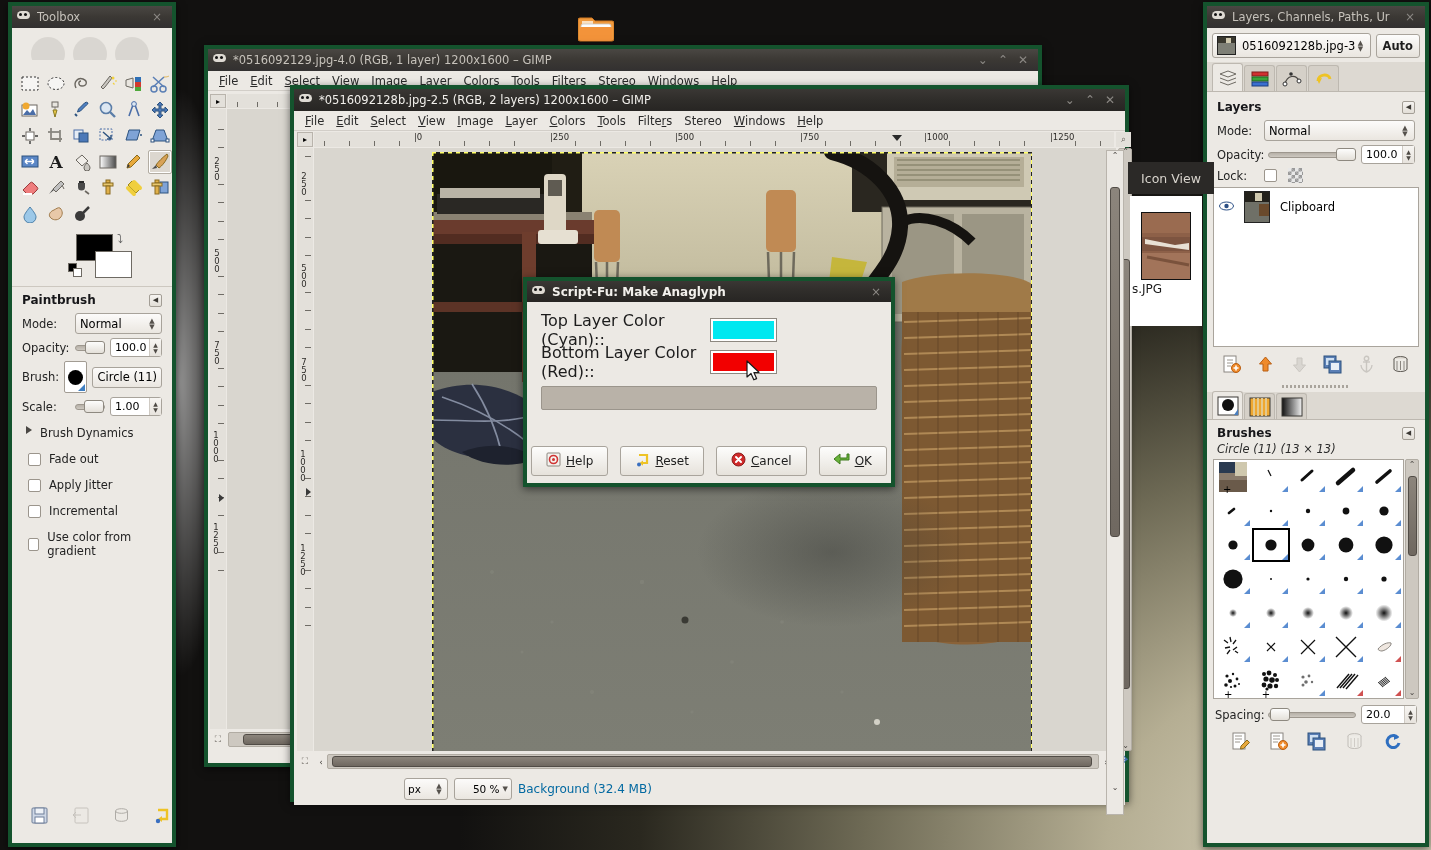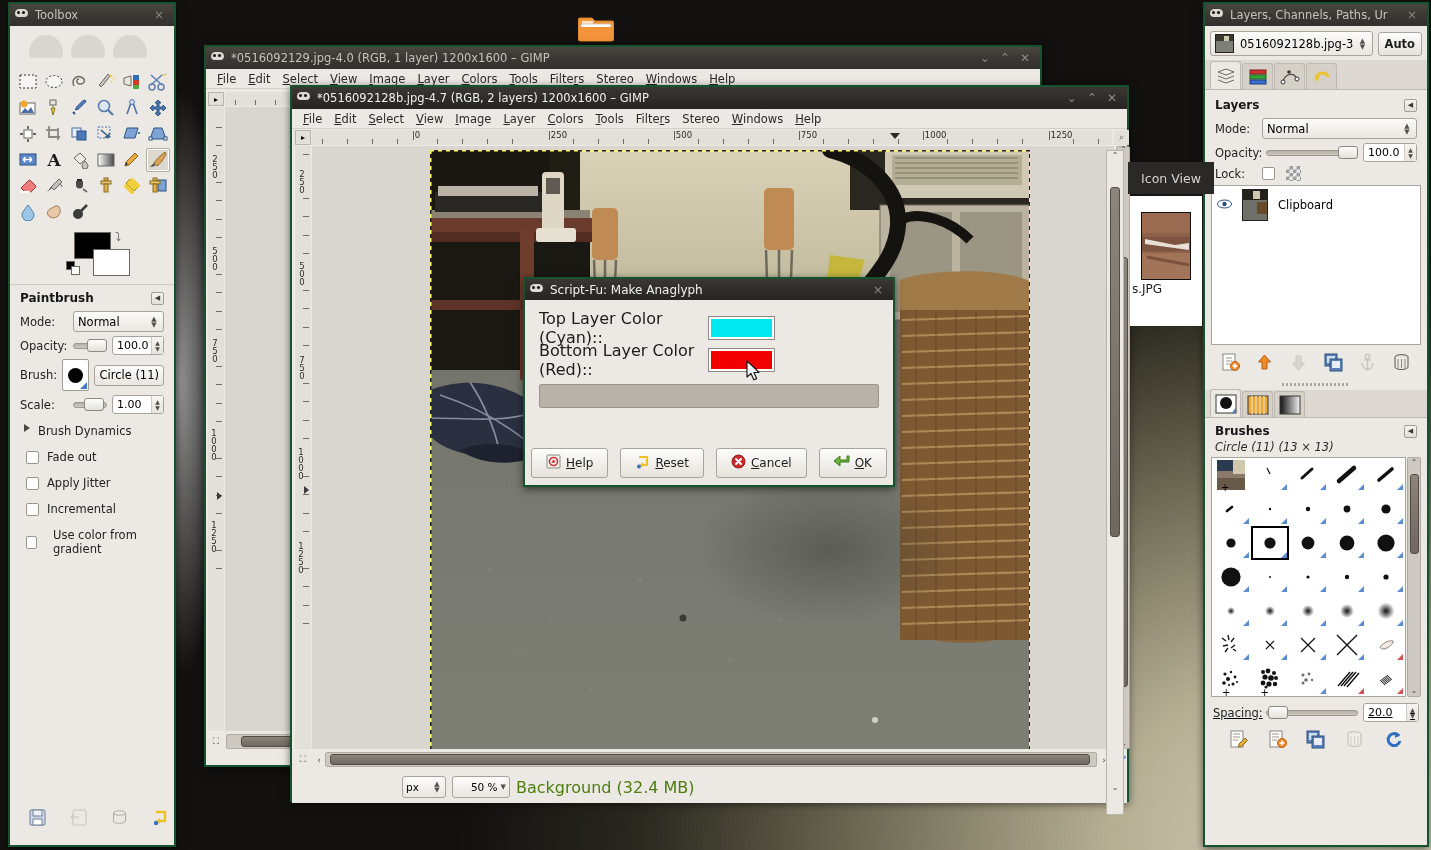--- a/index.html
+++ b/index.html
@@ -27,21 +27,21 @@
     content:"";
     position:absolute; left:120px; top:0; width:120px; height:850px;
     background: radial-gradient(ellipse 70px 420px at 50% 45%, rgba(255,255,255,.55), rgba(255,255,255,0) 70%);
     pointer-events:none;
   }
 
   
   .win {
     position: absolute;
     background: #ece9e4;
-    border: 2px solid #14532d;
+    border: 4px solid #14532d;
     box-shadow: 0 2px 8px rgba(0,0,0,.55);
   }
   .titlebar {
     height: 22px;
     background: linear-gradient(to bottom, #4a4743 0%, #3b3834 50%, #323030 100%);
     display: flex; align-items: center;
     padding: 0 4px;
     color: #c6c2bb;
     font-size: 11.5px;
     position: relative;
@@ -603,21 +603,21 @@
       <span class="lbl-sm">Fade out</span>
     </div>
     <div style="display:flex;align-items:center;gap:8px;margin:12px 2px 12px 8px;">
       <span class="chk"></span>
       <span class="lbl-sm">Apply Jitter</span>
     </div>
     <div style="display:flex;align-items:center;gap:8px;margin:12px 2px 12px 8px;">
       <span class="chk"></span>
       <span class="lbl-sm">Incremental</span>
     </div>
-    <div style="display:flex;align-items:center;gap:16px;margin:12px 2px 12px 8px;">
+    <div style="display:flex;align-items:center;gap:8px;margin:12px 2px 12px 8px;">
       <span class="chk"></span>
       <span class="lbl-sm">Use color from gradient</span>
     </div>
   </div>
 
   <div class="tb-bottom">
     <span>
       <svg width="19" height="19" viewBox="0 0 19 19">
           <rect x="2" y="2" width="15" height="15" rx="1" fill="#cfd8e6" stroke="#6f7f99"></rect>
           <rect x="5" y="2" width="9" height="6" fill="#eef2f7" stroke="#6f7f99"></rect>
@@ -734,21 +734,21 @@
 
 <div style="position:absolute;left:1106px;top:150px;width:18px;height:665px;background:#ece9e4;border:1px solid #b9b4ac;z-index:4;">
   <div style="text-align:center;font-size:8px;color:#4a4743;">⌃</div>
   <div class="sbar-thumb" style="position:absolute;left:3px;top:36px;width:10px;height:350px;"></div>
   <div style="position:absolute;bottom:22px;width:100%;text-align:center;font-size:8px;color:#4a4743;">⌄</div>
 </div>
 
 <div class="win" id="imgwin-front">
   <div class="titlebar active">
     <span class="wm-icon"><span class="wilber"></span></span>
-    <span class="title">*0516092128b.jpg-4.7 (RGB, 2 layers) 1200x1600 – GIMP</span>
+    <span class="title">*0516092128b.jpg-2.5 (RGB, 2 layers) 1200x1600 – GIMP</span>
     <span class="wbtns">
       <span>⌄</span>
       <span>⌃</span>
       <span>✕</span>
     </span>
   </div>
   <div class="menubar">
     <span class="mi"><u>F</u>ile</span>
     <span class="mi"><u>E</u>dit</span>
     <span class="mi"><u>S</u>elect</span>
@@ -978,33 +978,33 @@
 
   <div class="statusbar" style="position:absolute;left:0;top:684px;width:100%;height:32px;padding-left:110px;align-items:center;">
     <div class="combo" style="width:44px;height:22px;padding:0 3px;">
       <span class="txt" style="font-size:10.5px;">px</span>
       <span class="updown">▲<br>▼</span>
     </div>
     <div class="combo" style="width:58px;height:22px;padding:0 3px;justify-content:flex-end;">
       <span class="txt" style="font-size:10.5px;text-align:right;">50 %</span>
       <span style="font-size:7px;color:#55514c;margin-left:3px;">▼</span>
     </div>
-    <span style="font-size:16px;color:#4d7c0f;">Background (32.4 MB)</span>
+    <span style="font-size:12px;color:#0369a1;">Background (32.4 MB)</span>
   </div>
   <div style="position:absolute;right:3px;bottom:3px;width:12px;height:12px;">
     <svg width="12" height="12">
         <path d="M11 3 L3 11 M11 7 L7 11" stroke="#9b968e" stroke-width="1.4"></path>
       </svg>
   </div>
 </div>
 
 <div class="win" id="scriptfu">
   <div class="titlebar active" style="height:21px;">
     <span class="wm-icon"><span class="wilber"></span></span>
-    <span class="title" style="font-size:12px;font-weight:normal;">Script-Fu: Make Anaglyph</span>
+    <span class="title" style="font-size:12px;font-weight:bold;">Script-Fu: Make Anaglyph</span>
     <span class="wbtns">
         <span>×</span>
       </span>
   </div>
 
   <div class="row" style="margin-top:14px;">
     <span class="lab">Top Layer Color (Cyan)::</span>
     <span class="colorbtn" style="background:#00e8f0;"></span>
   </div>
   <div class="row" style="margin-top:4px;">
@@ -1523,21 +1523,21 @@
           <span class="bcorner red"></span>
         </div>
     </div>
     <div class="sbar-trough" style="width:14px;margin-left:1px;position:relative;">
       <div style="text-align:center;font-size:8px;color:#4a4743;">⌃</div>
       <div class="sbar-thumb" style="position:absolute;left:2px;top:16px;width:9px;height:80px;"></div>
       <div style="position:absolute;bottom:1px;width:100%;text-align:center;font-size:8px;color:#4a4743;">⌄</div>
     </div>
   </div>
 
-  <div class="opt-row" style="margin:6px 8px;text-decoration:underline;">
+  <div class="opt-row" style="margin:6px 8px;">
     <span class="k" style="width:48px;">Spacing:</span>
     <div class="slider" style="flex:1 1 auto;">
       <div class="track"></div>
         <div class="knob" style="left:2%;"></div>
     </div>
     <div class="spin" style="width:56px;">
       <span class="v">20.0</span>
       <span class="arrows">▲<br>▼</span>
     </div>
   </div>

